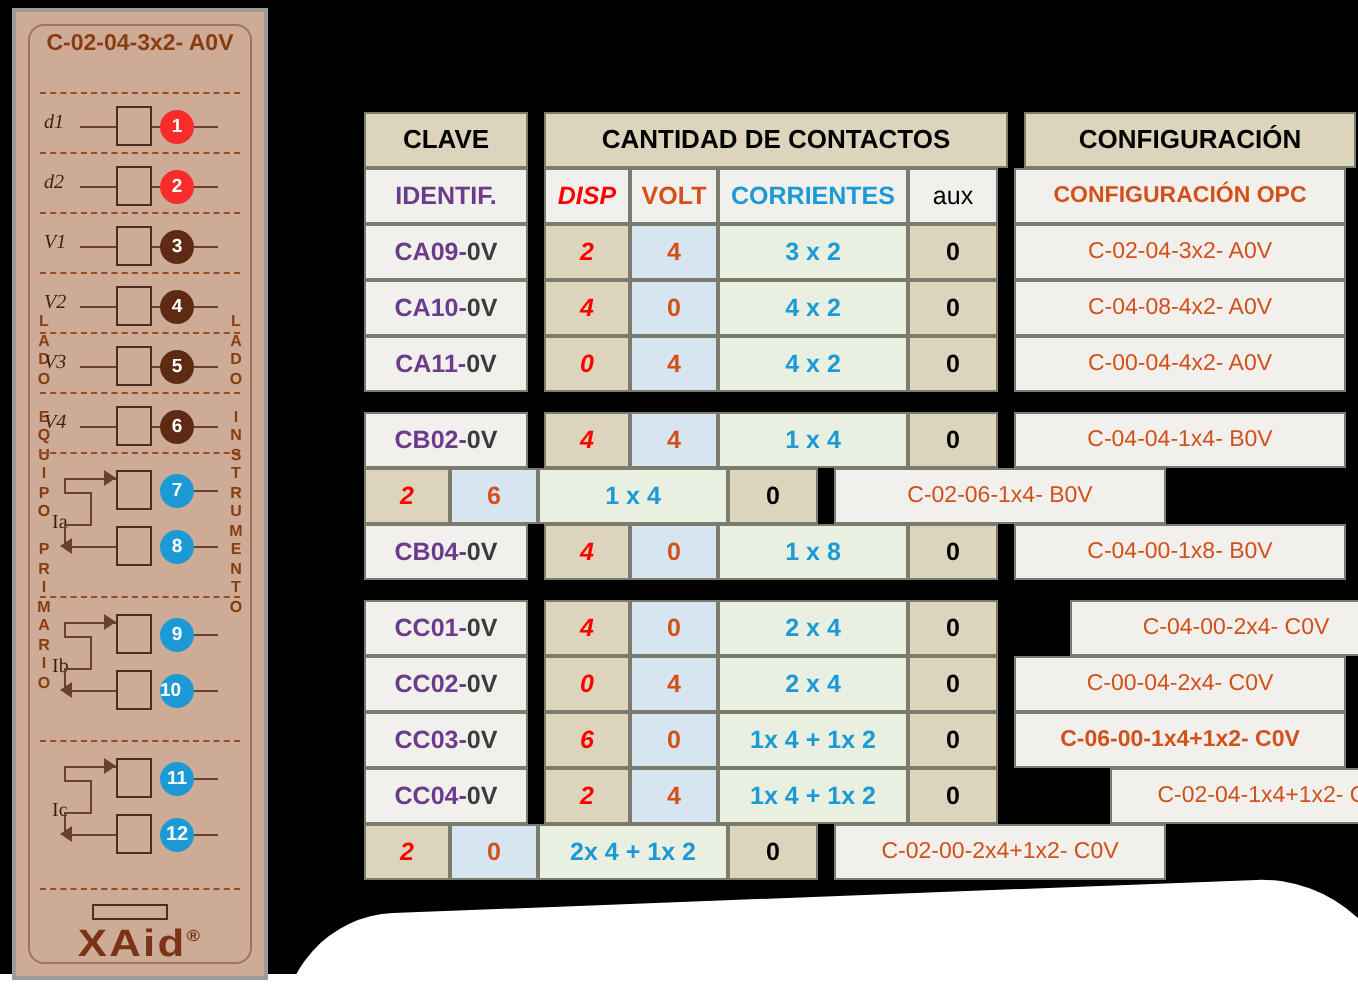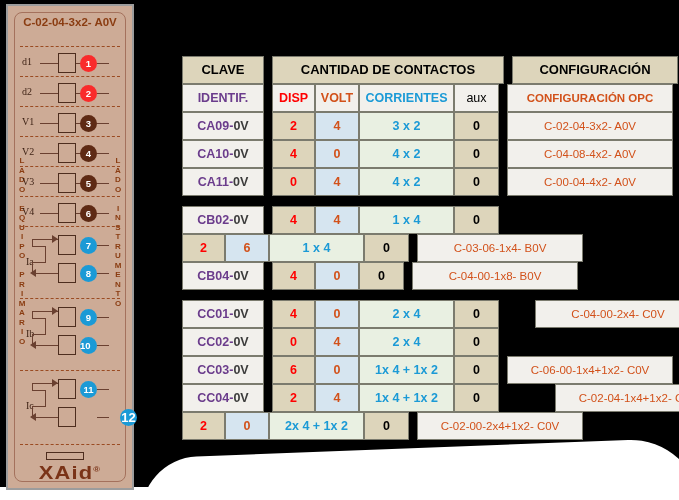--- a/index.html
+++ b/index.html
@@ -18,21 +18,21 @@
   .device-inner{position:absolute;left:6px;top:6px;right:6px;bottom:6px;
      border:1px solid #a4715c;border-radius:8px;box-sizing:border-box;}
   .dev-title{position:absolute;left:0;right:0;top:10px;text-align:center;
      font-size:11.5px;font-weight:bold;color:#8a3c11;line-height:13px;}
 
   .dash{position:absolute;left:12px;right:12px;height:0;
      border-top:1px dashed #9a4b22;}
 
   .ch{position:absolute;left:0;right:0;height:26px;}
   .ch .lbl{position:absolute;left:14px;top:6px;font-size:10px;color:#3b1f12;
-     font-family:"Liberation Serif",serif;}
+     font-family:"Liberation Serif",serif;font-style:italic;}
   .ch .wire{position:absolute;top:13px;height:1px;background:#6a4030;}
   .ch .box{position:absolute;top:3px;width:18px;height:20px;border:1px solid #4d2d1e;
      background:#cdab96;box-sizing:border-box;}
   .ch .dot{position:absolute;top:5px;width:17px;height:17px;border-radius:50%;
      color:#fff;font-size:9.5px;font-weight:bold;text-align:center;line-height:17px;}
   .dot.red{background:#f92b2b;}
   .dot.brown{background:#5e2a14;}
   .dot.blue{background:#1b9ad6;}
 
   .side-txt{position:absolute;font-size:8px;font-weight:bold;color:#8a3c11;
@@ -71,21 +71,21 @@
   .c-aux{width:45px;}
   .c-iden{width:166px;}
 
   .bg-disp{background:#ddd5bb;}
   .bg-volt{background:#d6e5f0;}
   .bg-corr{background:#e9f0e2;}
   .bg-aux{background:#ddd5bb;}
   .bg-ident{background:#f2f0ec;}
   .bg-clave{background:#f2f0ec;}
 
-  .t-disp{color:#ff0000;}
+  .t-disp{color:#ff0000;font-style:italic;}
   .t-volt{color:#d2511a;}
   .t-corr{color:#1b9ad6;}
   .t-aux{color:#000;font-weight:bold;}
   .t-ident{color:#d2511a;}
   .t-clave{color:#6b3c8c;}
   .t-sub-ident{color:#d2511a;}
   .o0v{color:#3b3b3b;font-weight:bold;}
 </style>
 </head>
 <body>
@@ -195,21 +195,21 @@
         <span style="position:absolute;left:44px;top:3px;width:0;height:0;border-left:6px solid #6a4030;border-top:4px solid transparent;border-bottom:4px solid transparent;"></span>
         <span style="position:absolute;left:22px;top:37px;width:0;height:0;border-right:6px solid #6a4030;border-top:4px solid transparent;border-bottom:4px solid transparent;"></span>
       </div>
       <div class="dash" style="top: 364px;"></div>
       <div class="cur-grp" style="top: 370px;">
         <span class="cl">Ic</span>
         <span class="box" style="position:absolute;left:50px;top:3px;width:18px;height:20px;border:1px solid #4d2d1e;box-sizing:border-box;"></span>
         <span class="dot blue" style="position:absolute;left:72px;top:5px;width:17px;height:17px;border-radius:50%;color:#fff;font-size:9.5px;font-weight:bold;text-align:center;line-height:17px;">11</span>
         <span class="seg" style="left:89px;top:13px;width:12px;height:1px;"></span>
         <span class="box" style="position:absolute;left:50px;top:31px;width:18px;height:20px;border:1px solid #4d2d1e;box-sizing:border-box;"></span>
-        <span class="dot blue" style="position:absolute;left:72px;top:33px;width:17px;height:17px;border-radius:50%;color:#fff;font-size:13px;font-weight:bold;text-align:center;line-height:17px;margin-left:40px;">12</span>
+        <span class="dot blue" style="position:absolute;left:72px;top:33px;width:17px;height:17px;border-radius:50%;color:#fff;font-size:10px;font-weight:bold;text-align:center;line-height:17px;">12</span>
         <span class="seg" style="left:89px;top:41px;width:12px;height:1px;"></span>
         <span class="seg" style="left:24px;top:7px;width:26px;height:1px;"></span>
         <span class="seg" style="left:24px;top:7px;width:1px;height:8px;"></span>
         <span class="seg" style="left:24px;top:14px;width:14px;height:1px;"></span>
         <span class="seg" style="left:37px;top:14px;width:1px;height:16px;"></span>
         <span class="seg" style="left:24px;top:30px;width:14px;height:1px;"></span>
         <span class="seg" style="left:24px;top:30px;width:1px;height:11px;"></span>
         <span class="seg" style="left:24px;top:41px;width:26px;height:1px;"></span>
         <span style="position:absolute;left:44px;top:3px;width:0;height:0;border-left:6px solid #6a4030;border-top:4px solid transparent;border-bottom:4px solid transparent;"></span>
         <span style="position:absolute;left:22px;top:37px;width:0;height:0;border-right:6px solid #6a4030;border-top:4px solid transparent;border-bottom:4px solid transparent;"></span>
@@ -297,39 +297,43 @@
       <div class="grp">
         <div class="blk">
           <div class="cell bg-clave c-clave t-clave">CB02-<span class="o0v">0V</span></div>
         </div>
         <div class="blk" style="display:flex;">
           <div class="cell bg-disp c-disp t-disp">4</div>
           <div class="cell bg-volt c-volt t-volt">4</div>
           <div class="cell bg-corr c-corr t-corr">1  x  4</div>
           <div class="cell bg-aux c-aux t-aux">0</div>
         </div>
+        <div class="blk">
+          <div class="cell bg-ident c-iden t-ident" style="font-size:11.5px;font-weight:normal;">C-04-04-1x4- B0V</div>
+        </div>
       </div>
       <div class="grp">
         <div class="blk" style="display:flex;">
           <div class="cell bg-disp c-disp t-disp">2</div>
           <div class="cell bg-volt c-volt t-volt">6</div>
           <div class="cell bg-corr c-corr t-corr">1  x  4</div>
           <div class="cell bg-aux c-aux t-aux">0</div>
         </div>
         <div class="blk">
-          <div class="cell bg-ident c-iden t-ident" style="font-size:11.5px;font-weight:normal;">C-03-06-1x4- B0V</div>
+          <div class="cell bg-ident c-iden t-ident" style="font-size:11.5px;font-weight:normal;">C-02-06-1x4- B0V</div>
         </div>
       </div>
       <div class="grp">
         <div class="blk">
           <div class="cell bg-clave c-clave t-clave">CB04-<span class="o0v">0V</span></div>
         </div>
         <div class="blk" style="display:flex;">
           <div class="cell bg-disp c-disp t-disp">4</div>
           <div class="cell bg-volt c-volt t-volt">0</div>
+          <div class="cell bg-corr c-corr t-corr">1  x  8</div>
           <div class="cell bg-aux c-aux t-aux">0</div>
         </div>
         <div class="blk">
           <div class="cell bg-ident c-iden t-ident" style="font-size:11.5px;font-weight:normal;">C-04-00-1x8- B0V</div>
         </div>
       </div>
       <div class="sep"></div>
       <div class="grp">
         <div class="blk">
           <div class="cell bg-clave c-clave t-clave">CC01-<span class="o0v">0V</span></div>
@@ -347,33 +351,36 @@
       <div class="grp">
         <div class="blk">
           <div class="cell bg-clave c-clave t-clave">CC02-<span class="o0v">0V</span></div>
         </div>
         <div class="blk" style="display:flex;">
           <div class="cell bg-disp c-disp t-disp">0</div>
           <div class="cell bg-volt c-volt t-volt">4</div>
           <div class="cell bg-corr c-corr t-corr">2  x  4</div>
           <div class="cell bg-aux c-aux t-aux">0</div>
         </div>
+        <div class="blk">
+          <div class="cell bg-ident c-iden t-ident" style="font-size:11.5px;font-weight:normal;">C-00-04-2x4- C0V</div>
+        </div>
       </div>
       <div class="grp">
         <div class="blk">
           <div class="cell bg-clave c-clave t-clave">CC03-<span class="o0v">0V</span></div>
         </div>
         <div class="blk" style="display:flex;">
           <div class="cell bg-disp c-disp t-disp">6</div>
           <div class="cell bg-volt c-volt t-volt">0</div>
           <div class="cell bg-corr c-corr t-corr">1x 4 + 1x 2</div>
           <div class="cell bg-aux c-aux t-aux">0</div>
         </div>
         <div class="blk">
-          <div class="cell bg-ident c-iden t-ident" style="font-size:11.5px;font-weight:normal;">C-06-00-1x4+1x2- C0V</div>
+          <div class="cell bg-ident c-iden t-ident" style="font-size:11.5px;font-weight:bold;">C-06-00-1x4+1x2- C0V</div>
         </div>
       </div>
       <div class="grp">
         <div class="blk">
           <div class="cell bg-clave c-clave t-clave">CC04-<span class="o0v">0V</span></div>
         </div>
         <div class="blk" style="display:flex;">
           <div class="cell bg-disp c-disp t-disp">2</div>
           <div class="cell bg-volt c-volt t-volt">4</div>
           <div class="cell bg-corr c-corr t-corr">1x 4 + 1x 2</div>

